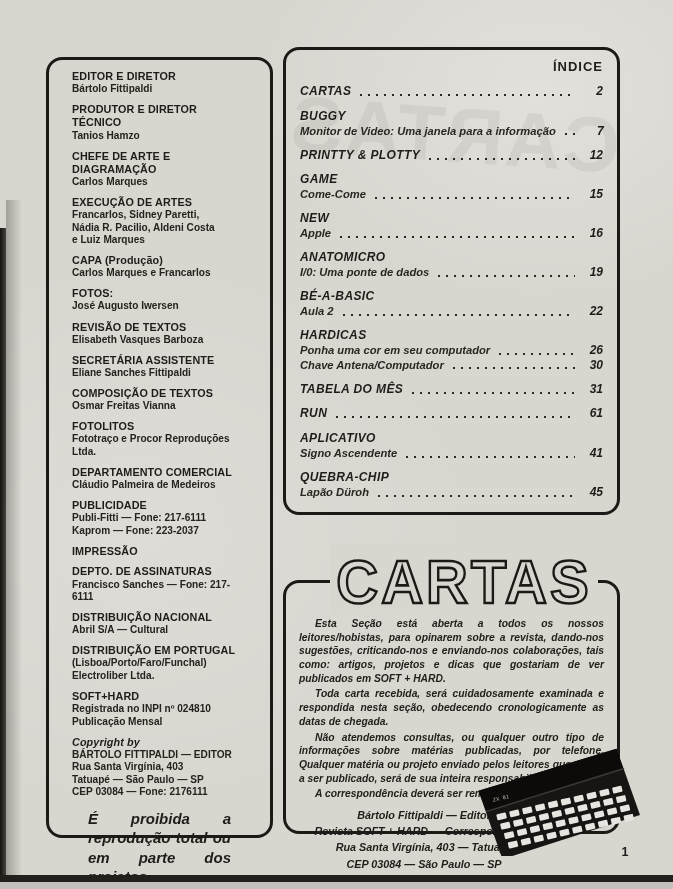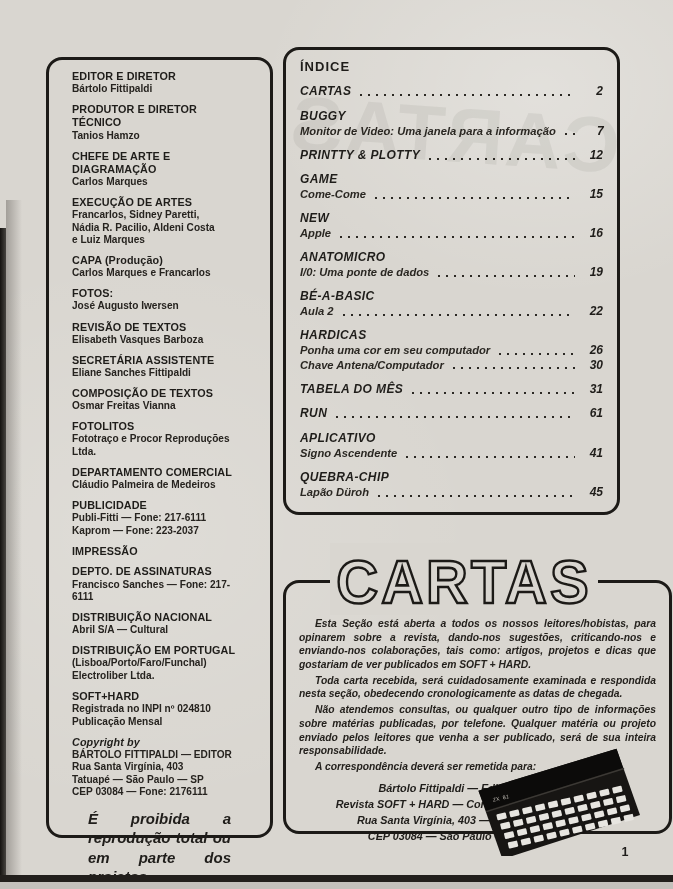--- a/index.html
+++ b/index.html
@@ -30,32 +30,32 @@
   }
   .below-edge{
     position:absolute;left:0;top:882px;width:673px;height:7px;background:#c4c1bc;
   }
   .box{
     position:absolute;border:3px solid #1c1a17;border-radius:16px;background:transparent;
     box-sizing:border-box;
   }
   #staff-box{left:46px;top:57px;width:227px;height:781px;padding:10px 23px;}
   #index-box{left:283px;top:47px;width:337px;height:468px;padding:7px 14px 6px;}
-  #cartas-box{left:283px;top:580px;width:389px;height:254px;padding:34px 13px 10px;}
+  #cartas-box{left:283px;top:580px;width:337px;height:254px;padding:34px 13px 10px;}
 
   
   .st-entry{margin-bottom:7.5px;}
   .st-heading{font-weight:700;font-size:10.8px;line-height:1.22;letter-spacing:.1px;}
   .st-heading.it{font-style:italic;}
   .st-line{font-weight:700;font-size:10.1px;line-height:1.24;color:#26231f;}
   .st-note{font-weight:700;font-size:15px;line-height:1.3;text-align:justify;margin:10px 16px 9px;font-style:italic;}
   .st-rights{font-weight:700;font-size:14px;}
 
   
-  .idx-title{text-align:left;font-weight:700;font-size:13px;letter-spacing:1px;margin:2px 0 10px;}
+  .idx-title{text-align:right;font-weight:700;font-size:13px;letter-spacing:1px;margin:2px 0 10px;}
   .idx-entry{margin-bottom:9.5px;}
   .idx-row{display:flex;align-items:baseline;}
   .idx-name{font-style:italic;font-weight:700;font-size:12px;letter-spacing:.4px;line-height:1.25;}
   .idx-sub{font-style:italic;font-weight:700;font-size:11.2px;color:#2a2722;line-height:1.3;white-space:nowrap;}
   .dots{
     flex:1;min-width:12px;height:4px;margin:0 8px;align-self:flex-end;margin-bottom:2px;
     background:radial-gradient(circle at 2px 2px,#2b2823 1.15px,transparent 1.5px);
     background-size:8px 4px;background-repeat:repeat-x;
   }
   .idx-page{font-style:italic;font-weight:700;font-size:12px;width:20px;text-align:right;flex:none;}

